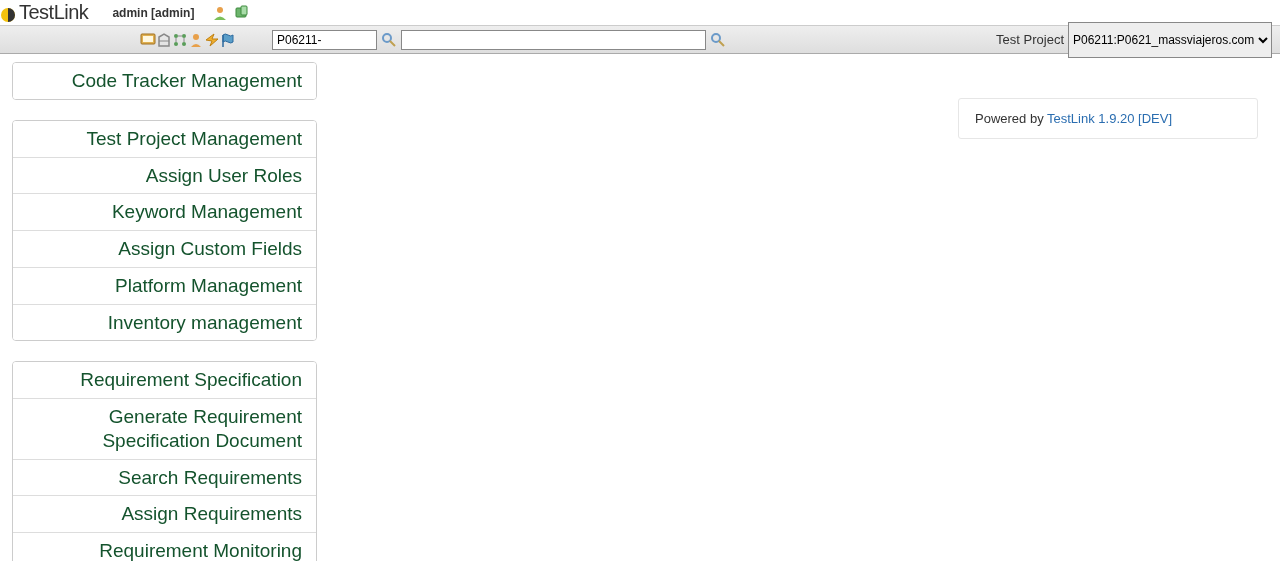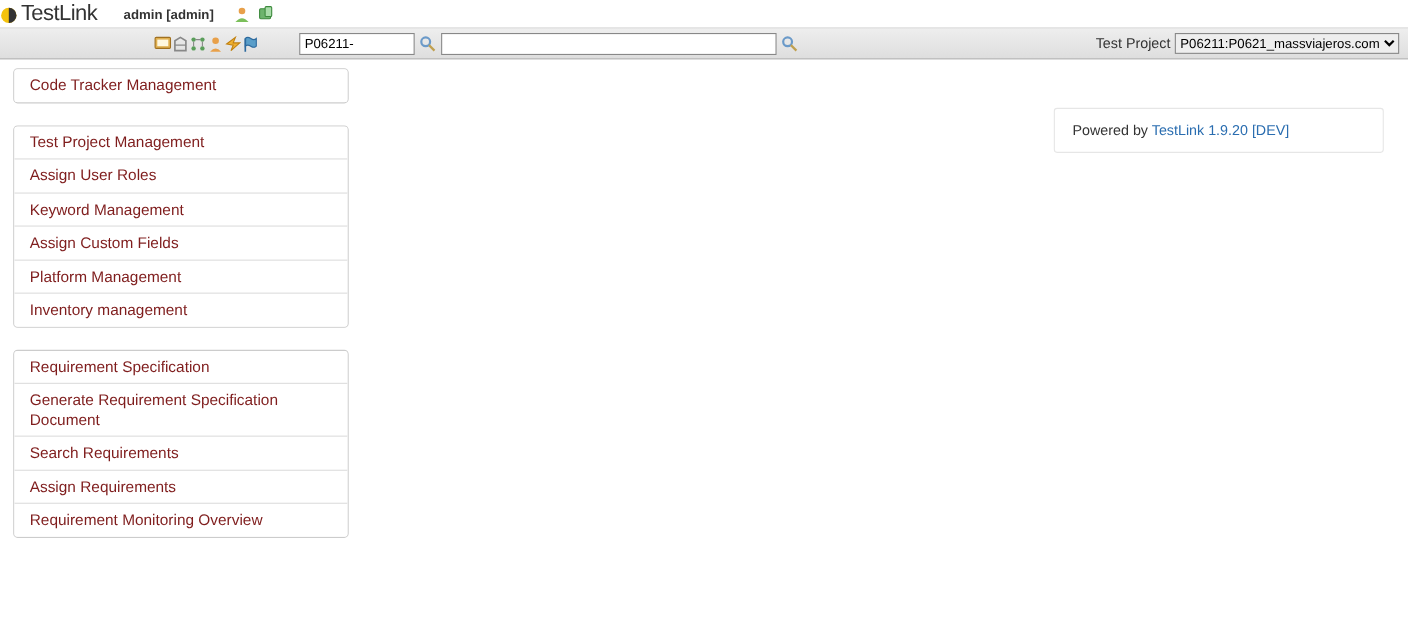--- a/index.html
+++ b/index.html
@@ -84,21 +84,21 @@
   }
   .toolbar-flex { flex: 1; }
   .toolbar-right {
     display: flex;
     align-items: center;
     gap: 4px;
     font-size: 13px;
     color: #333;
   }
   .project-select {
-    height: 19px;
+    height: 36px;
     font-size: 12px;
     border: 1px solid #888;
     background: #eee;
   }
   .content {
     display: flex;
     align-items: flex-start;
     margin-top: 8px;
   }
   .sidebar {
@@ -106,26 +106,27 @@
     margin-left: 12px;
   }
   .menu-group {
     border: 1px solid #ccc;
     border-radius: 4px;
     margin-bottom: 20px;
     overflow: hidden;
   }
   .menu-item {
     padding: 6px 14px;
-    font-size: 14px;
-    color: #7f1d1d;
+    font-size: 19px;
+    color: #14532d;
     border-top: 1px solid #ddd;
     cursor: pointer;
     line-height: 1.25;
     background: #fff;
+    text-align: right;
   }
   .menu-item:first-child { border-top: none; }
   .right-panel {
     margin-left: auto;
     margin-right: 22px;
     margin-top: 36px;
   }
   .powered-box {
     border: 1px solid #e6e6e6;
     border-radius: 3px;

